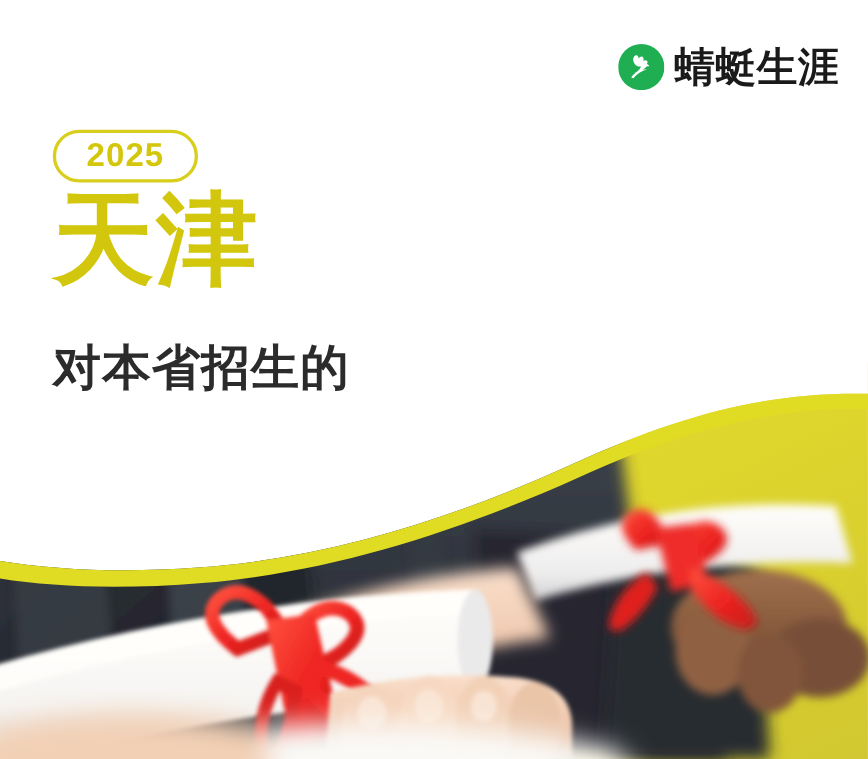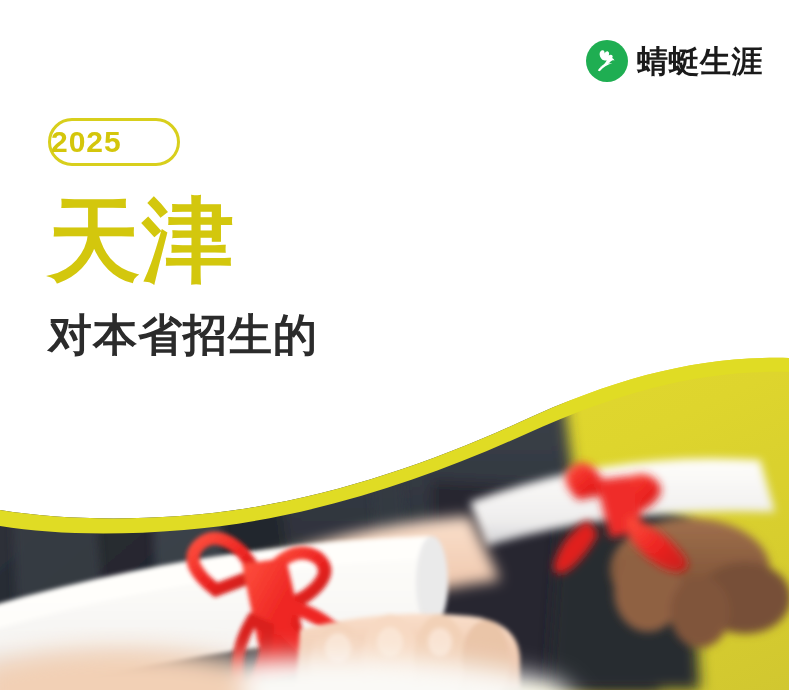--- a/index.html
+++ b/index.html
@@ -52,55 +52,56 @@
     gap: 26px;
     z-index: 20;
   }
   .logo {
     display: flex;
     align-items: center;
     gap: 9px;
   }
   .logo-mark { display: block; flex: 0 0 auto; }
   .logo-word {
-    font-size: 31px;
+    font-size: 37px;
     font-weight: 700;
     color: #1a1a1a;
     letter-spacing: 0.5px;
     line-height: 1;
     white-space: nowrap;
   }
 
   
   .year-badge {
     position: absolute;
     left: 48px;
     top: 118px;
     width: 132px;
     height: 48px;
     box-sizing: border-box;
     border: 3px solid #d8cf1c;
     border-radius: 24px;
     display: flex;
     align-items: center;
+    justify-content: center;
     z-index: 20;
   }
   .year-text {
     font-size: 30px;
     font-weight: 700;
     color: #d4c60b;
     letter-spacing: 1px;
     line-height: 1;
   }
 
   
   .headline {
     position: absolute;
     left: 48px;
-    top: 192px;
+    top: 170px;
     z-index: 20;
   }
   .headline-main {
     font-size: 92px;
     font-weight: 800;
     color: #d3c70d;
     line-height: 1.05;
     letter-spacing: 2px;
     margin: 0;
     white-space: nowrap;

